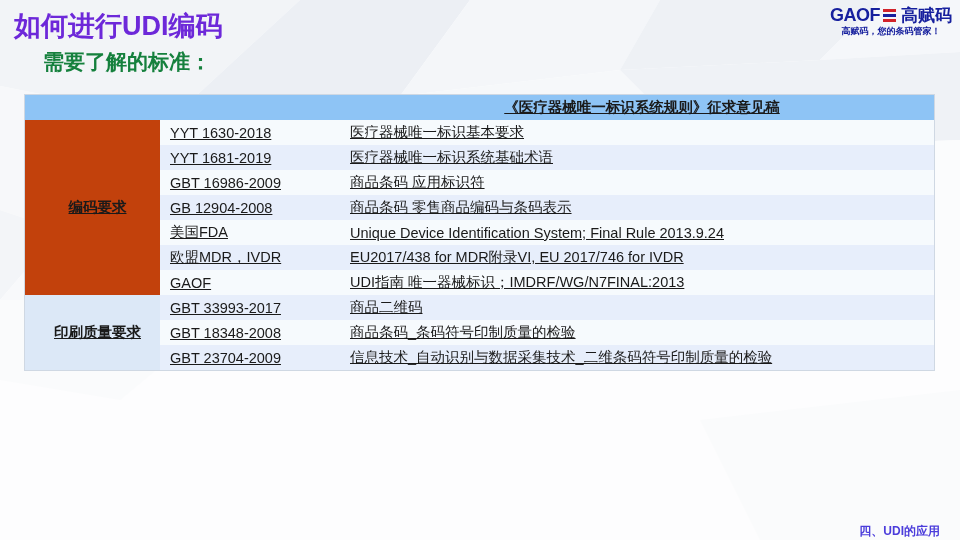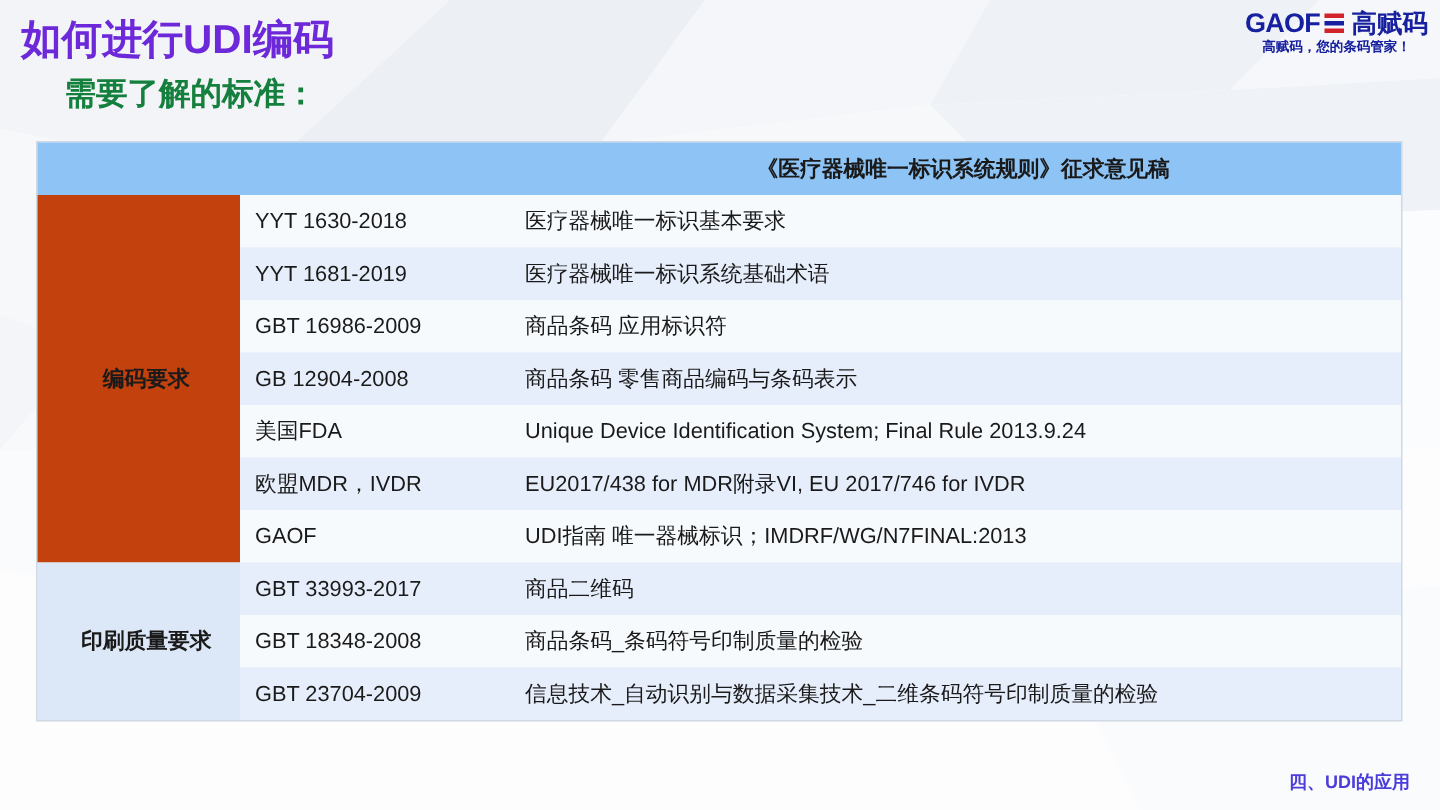--- a/index.html
+++ b/index.html
@@ -63,25 +63,26 @@
   .tbl-wrap{
     position:absolute;left:25px;top:95px;width:909px;
     box-shadow:0 0 0 1px #cfd8e3;
     background:#eef4fc;
   }
   table.std{
     border-collapse:collapse;width:100%;table-layout:fixed;
   }
   table.std td{
     padding:0 0 0 10px;
-    height:35px;
+    height:25px;
     vertical-align:middle;
     font-size:14.5px;
     color:#1a1a1a;
     border:0;
+    text-decoration:underline;
   }
   col.c-group{width:135px;}
   col.c-code{width:180px;}
   col.c-desc{width:594px;}
 
   .hdr-blank{background:#8ec4f5;}
   .hdr-mid{background:#8ec4f5;}
   .hdr-main{
     background:#8ec4f5;
     font-weight:bold;
@@ -100,21 +101,21 @@
     font-weight:bold;font-size:16px;color:#111;
   }
   tr.alt-a td.cell{background:#e7eefb;}
   tr.alt-b td.cell{background:#f6fafd;}
   td.cell{border-right:1px solid #ffffff;margin-top:48px;}
   td.desc{padding-left:12px;}
   td.code{padding-left:12px;}
 
   
   .footer{
-    position:absolute;right:20px;bottom:10px;
+    position:absolute;right:20px;bottom:0;
     font-size:12px;color:#4b3ddb;font-weight:bold;
     white-space:nowrap;
   }
 </style>
 </head>
 <body>
 
 <div class="slide">
 
   <div class="bg-poly">

